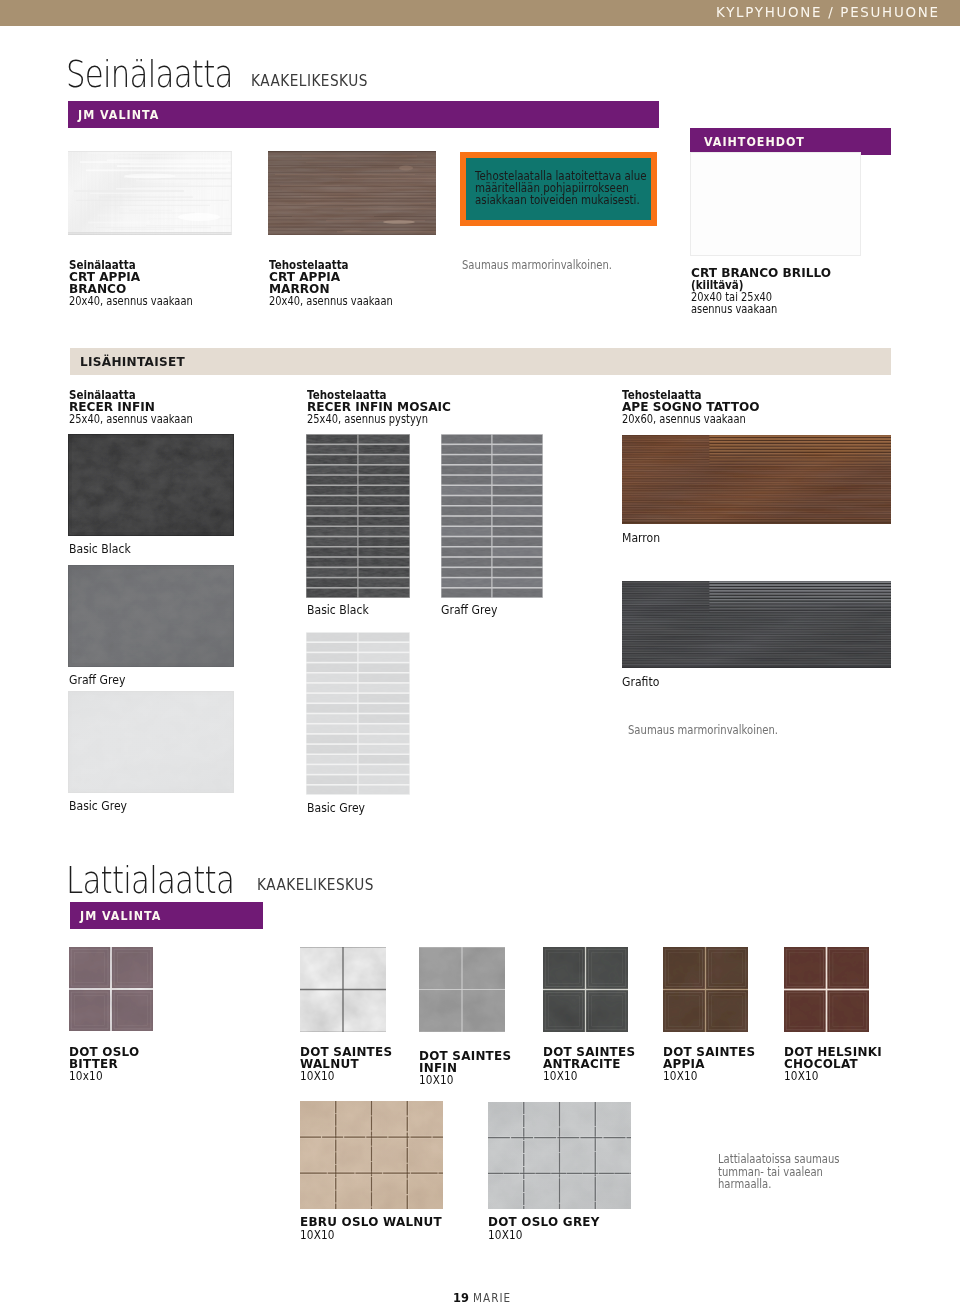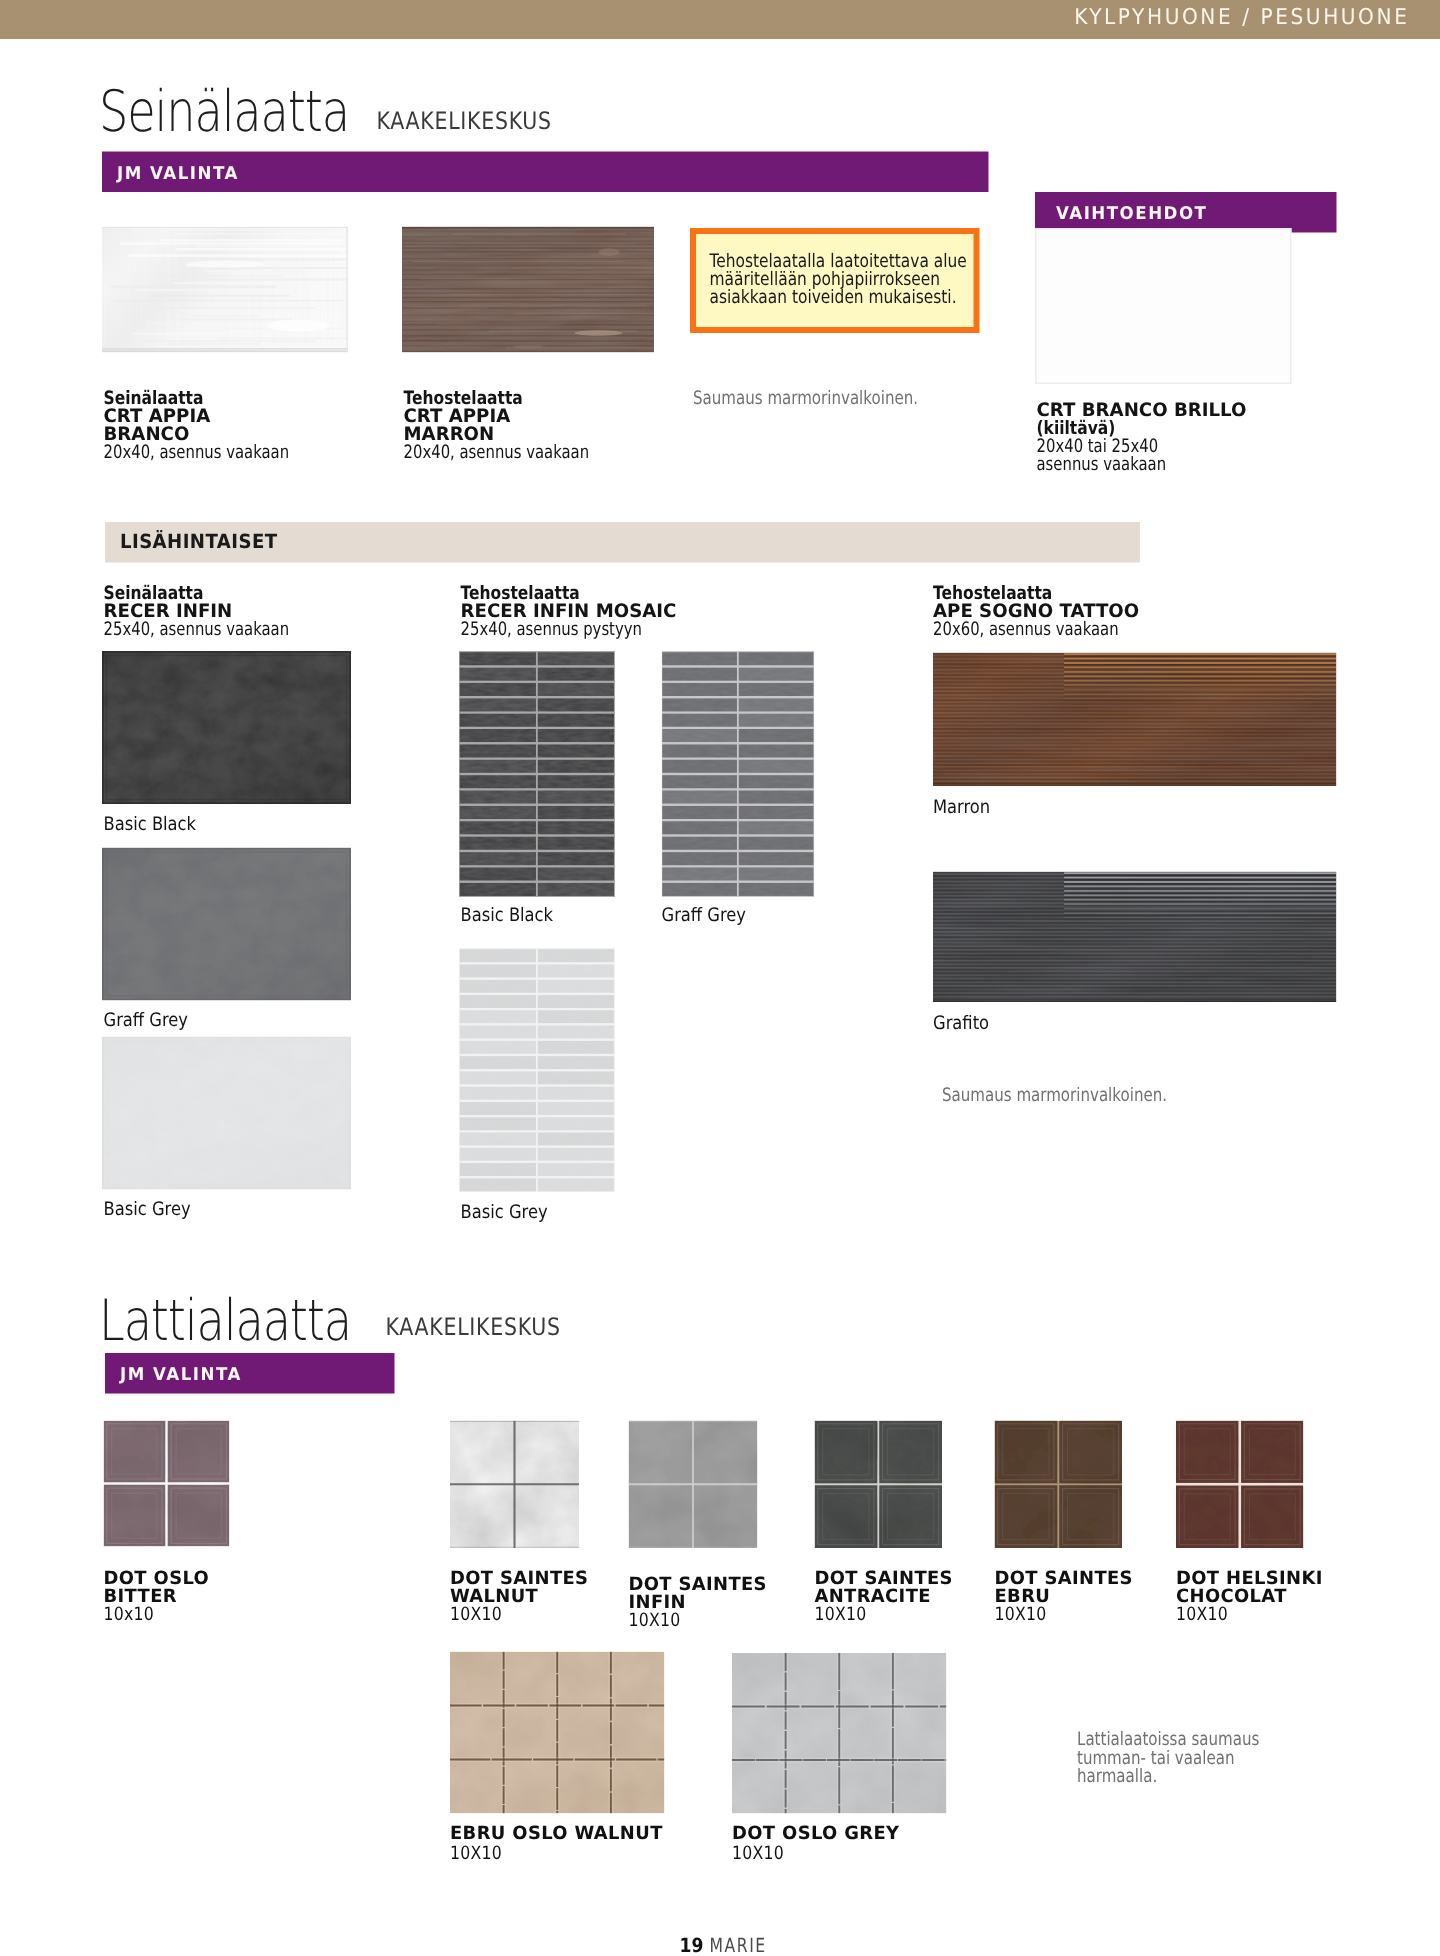--- a/index.html
+++ b/index.html
@@ -32,21 +32,21 @@
 
   .itxt{font-family:"DejaVu Sans",sans-serif;font-size:12.3px;line-height:12.6px;color:#141414;
      white-space:nowrap;transform-origin:left top;}
   .itxt.blc{font-weight:700;transform:scaleX(0.84);}
   .itxt.buc{font-weight:700;transform:scaleX(0.985);}
   .itxt.reg{font-weight:400;transform:scaleX(0.805);}
   .swlabel{font-family:"DejaVu Sans",sans-serif;font-size:12.4px;color:#141414;white-space:nowrap;
      transform:scaleX(0.878);transform-origin:left top;}
   .note{font-family:"DejaVu Sans",sans-serif;font-size:12.4px;color:#717171;line-height:12.6px;
      white-space:nowrap;transform:scaleX(0.81);transform-origin:left top;}
-  .notebox{border:4px solid #f97316;background:#fef9c3;}
+  .notebox{border:6px solid #f97316;background:#0f766e;}
   .notebox p{margin:0;font-family:"DejaVu Sans",sans-serif;font-size:12.4px;line-height:13.4px;
      color:#1a1a1a;font-weight:400;white-space:nowrap;transform:scaleX(0.83);transform-origin:left top;}
 
   .flab{font-family:"DejaVu Sans",sans-serif;font-size:12.2px;line-height:12.4px;font-weight:700;
      color:#111;white-space:nowrap;letter-spacing:0.25px;transform:scaleX(0.98);transform-origin:left top;}
   .fsize{font-family:"DejaVu Sans",sans-serif;font-size:12.2px;font-weight:400;color:#111;
      white-space:nowrap;letter-spacing:0.2px;transform:scaleX(0.86);transform-origin:left top;}
 
   .foot{font-family:"DejaVu Sans",sans-serif;font-size:13px;color:#4a4a4a;white-space:nowrap;
      transform:scaleX(0.80);transform-origin:left top;}
@@ -206,21 +206,21 @@
   <div class="abs itxt reg" style="left:69px;top:295.4px;">20x40, asennus vaakaan</div>
   <div class="abs itxt blc" style="left:269px;top:259.0px;">Tehostelaatta</div>
   <div class="abs itxt buc" style="left:269px;top:271.1px;">CRT APPIA</div>
   <div class="abs itxt buc" style="left:269px;top:283.3px;">MARRON</div>
   <div class="abs itxt reg" style="left:269px;top:295.4px;">20x40, asennus vaakaan</div>
   <div class="abs note" style="left:462px;top:258.5px;">Saumaus marmorinvalkoinen.</div>
   <div class="abs itxt buc" style="left:691px;top:267.0px;">CRT BRANCO BRILLO</div>
   <div class="abs itxt blc" style="left:691px;top:279.1px;">(kiiltävä)</div>
   <div class="abs itxt reg" style="left:691px;top:291.3px;">20x40 tai 25x40</div>
   <div class="abs itxt reg" style="left:691px;top:303.4px;">asennus vaakaan</div>
-  <div class="abs band" style="left:70px;top:348px;width:690px;height:27px;">
+  <div class="abs band" style="left:70px;top:348px;width:821px;height:27px;">
       <span>LISÄHINTAISET</span>
     </div>
   <div class="abs itxt blc" style="left:69px;top:389.0px;">Seinälaatta</div>
   <div class="abs itxt buc" style="left:69px;top:401.1px;">RECER INFIN</div>
   <div class="abs itxt reg" style="left:69px;top:413.3px;">25x40, asennus vaakaan</div>
   <div class="abs itxt blc" style="left:307px;top:389.0px;">Tehostelaatta</div>
   <div class="abs itxt buc" style="left:307px;top:401.1px;">RECER INFIN MOSAIC</div>
   <div class="abs itxt reg" style="left:307px;top:413.3px;">25x40, asennus pystyyn</div>
   <div class="abs itxt blc" style="left:622px;top:389.0px;">Tehostelaatta</div>
   <div class="abs itxt buc" style="left:622px;top:401.1px;">APE SOGNO TATTOO</div>
@@ -835,21 +835,21 @@
         <rect x="5.5" y="5.5" width="30.8" height="30.8" fill="none" stroke="#ffffff" stroke-width="0.6" opacity="0.08"></rect>
         <rect x="2.2" y="45.4" width="37.4" height="37.4" fill="none" stroke="#ffffff" stroke-width="0.7" opacity="0.13"></rect>
         <rect x="5.5" y="48.7" width="30.8" height="30.8" fill="none" stroke="#ffffff" stroke-width="0.6" opacity="0.08"></rect>
         <rect x="45.4" y="2.2" width="37.4" height="37.4" fill="none" stroke="#ffffff" stroke-width="0.7" opacity="0.13"></rect>
         <rect x="48.7" y="5.5" width="30.8" height="30.8" fill="none" stroke="#ffffff" stroke-width="0.6" opacity="0.08"></rect>
         <rect x="45.4" y="45.4" width="37.4" height="37.4" fill="none" stroke="#ffffff" stroke-width="0.7" opacity="0.13"></rect>
         <rect x="48.7" y="48.7" width="30.8" height="30.8" fill="none" stroke="#ffffff" stroke-width="0.6" opacity="0.08"></rect>
     </svg>
   </div>
   <div class="abs flab" style="left:663px;top:1046px;">DOT SAINTES</div>
-  <div class="abs flab" style="left:663px;top:1057.5px;">EBRU</div>
+  <div class="abs flab" style="left:663px;top:1057.5px;">APPIA</div>
   <div class="abs fsize" style="left:663px;top:1069.2px;">10X10</div>
   <div class="abs sw" style="left:784px;top:947px;width:85px;height:85px;">
     <svg width="85" height="85" viewBox="0 0 85 85">
       <defs>
           <filter id="f5n0" x="0" y="0" width="100%" height="100%">
             <feTurbulence type="fractalNoise" baseFrequency="0.05 0.06" numOctaves="4" seed="56" result="n"></feTurbulence>
             <feColorMatrix in="n" type="matrix" values="0 0 0 0 0  0 0 0 0 0  0 0 0 0 0  0 0 0 -0.22 0.2" result="a"></feColorMatrix>
             <feFlood flood-color="#40221c" result="f"></feFlood>
             <feComposite in="f" in2="a" operator="in" result="c"></feComposite>
             <feComposite in="c" in2="SourceGraphic" operator="over"></feComposite>

